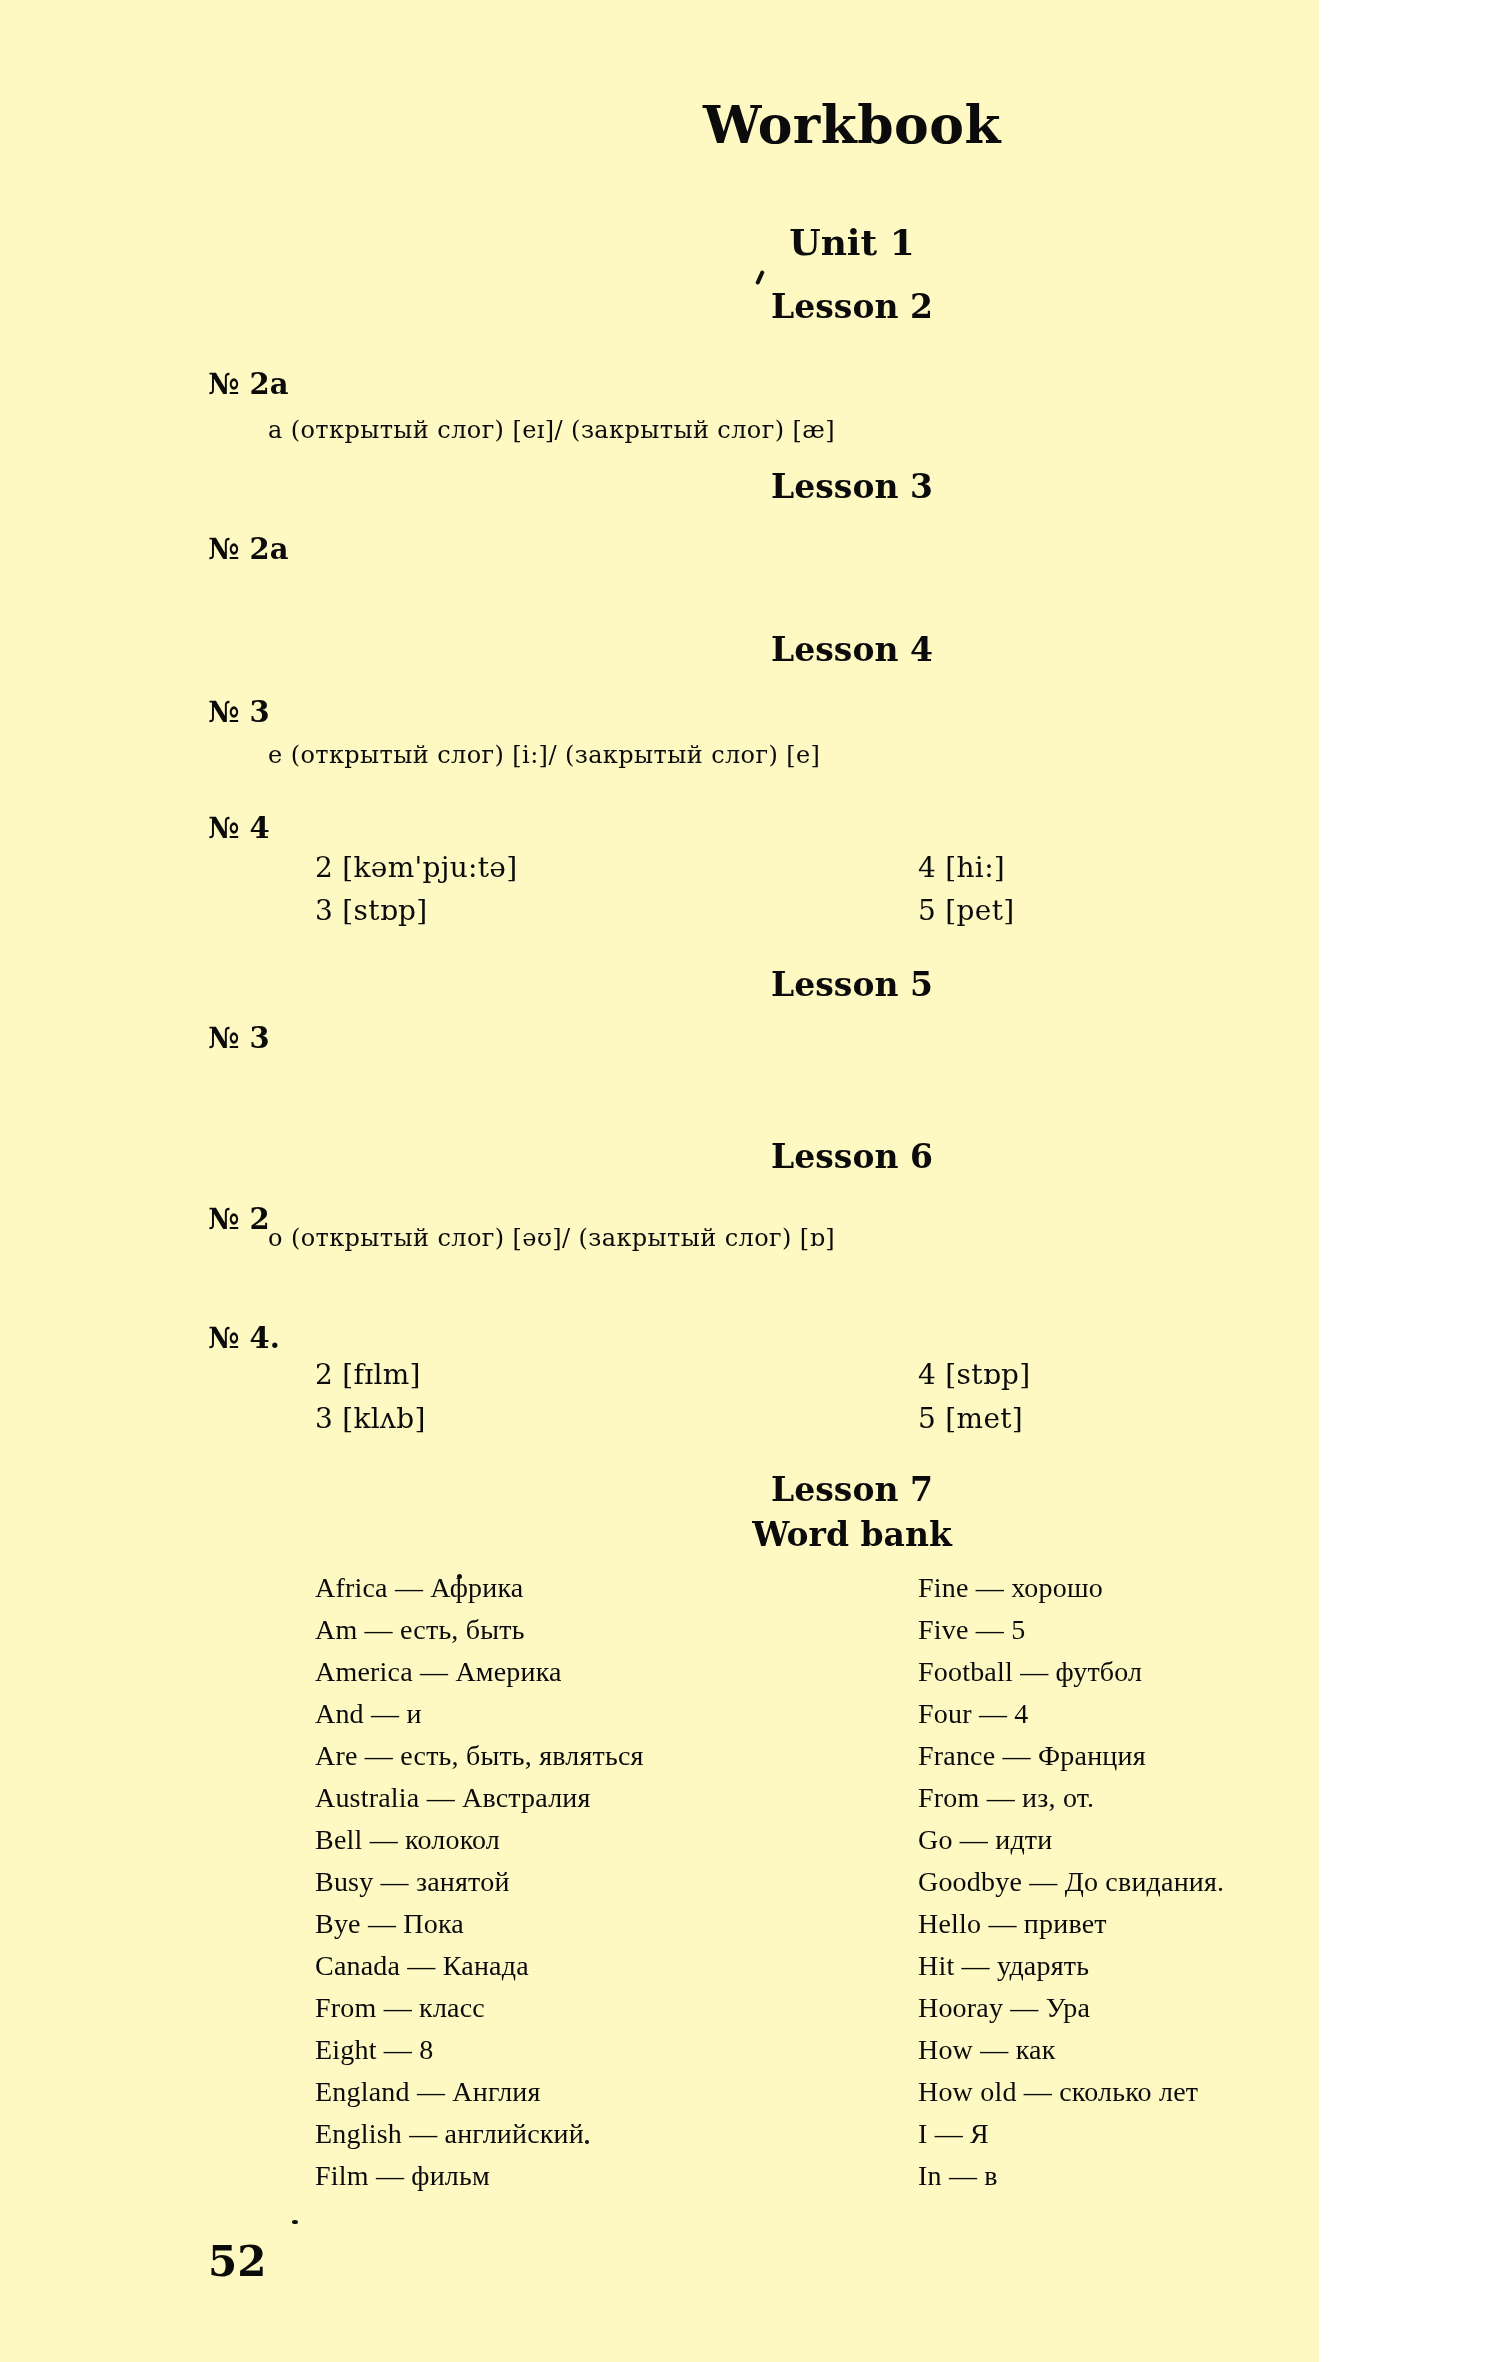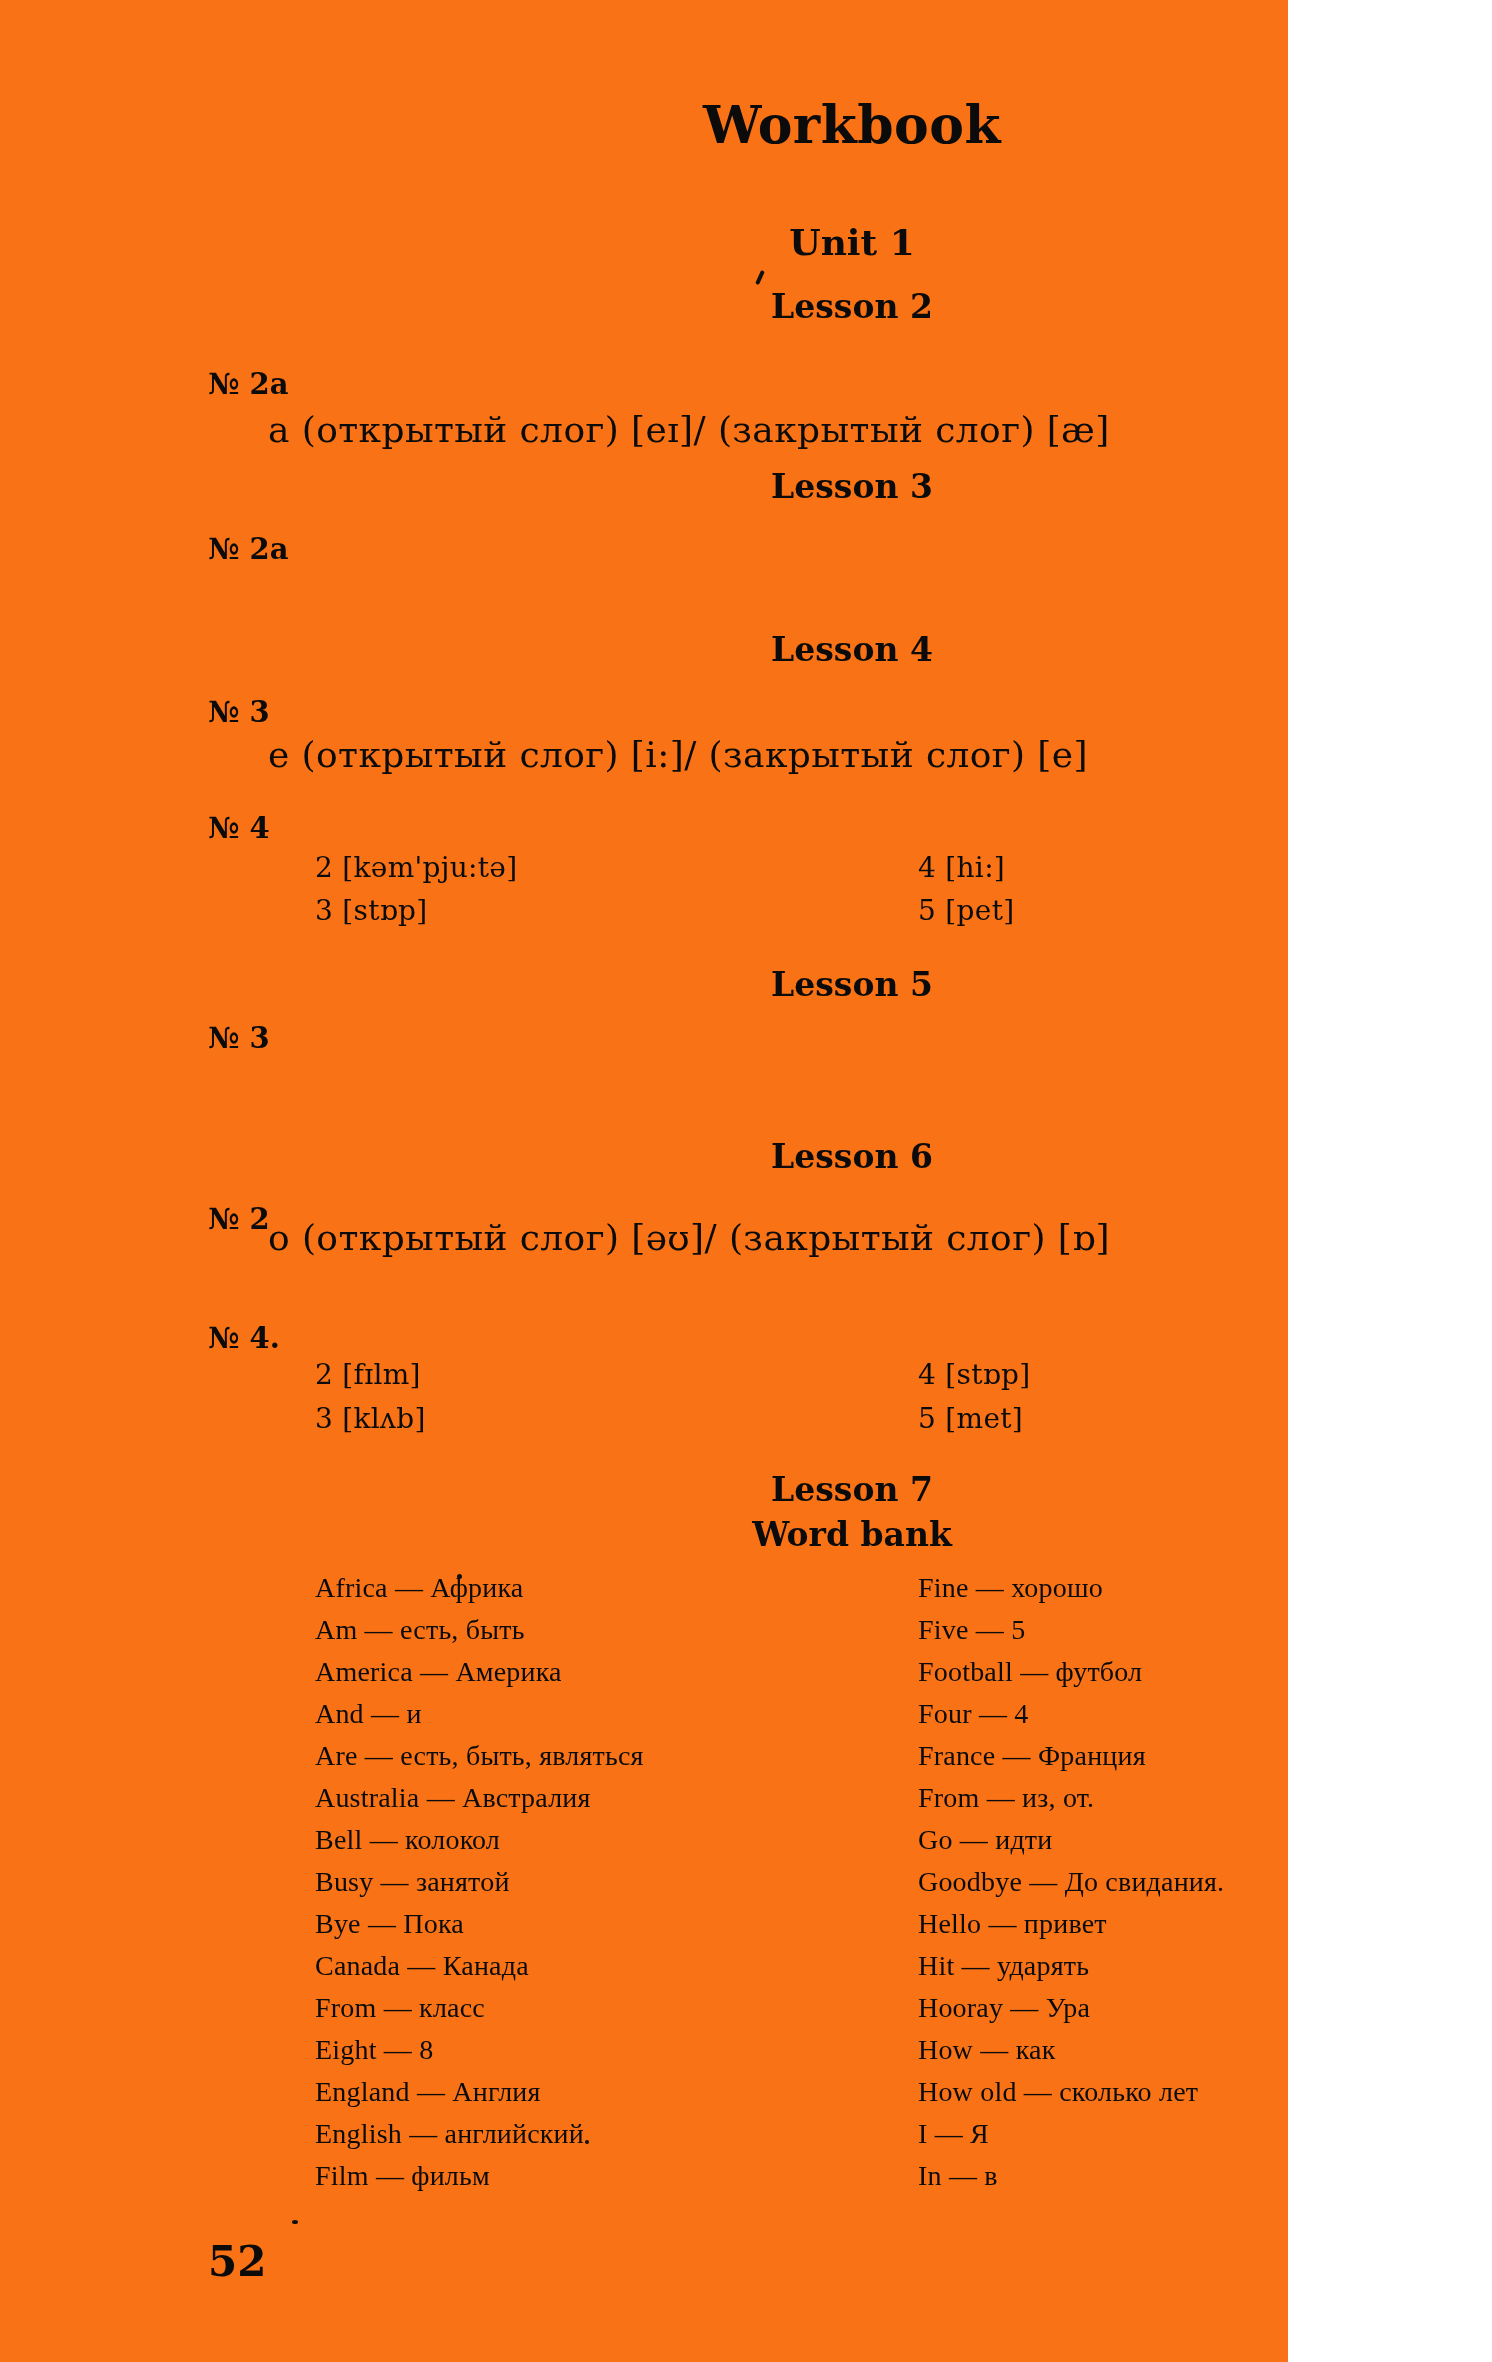--- a/index.html
+++ b/index.html
@@ -1,31 +1,32 @@
 <!DOCTYPE html>
 <html><head>
 <meta charset="utf-8">
 <style>
   html,body{margin:0;padding:0;background:#ffffff;}
   .page{
     position:relative;
     width:1288px;height:2362px;
-    background:#f97316;
+    background:#fef9c3;
     color:#0b0b0b;
     font-family:"DejaVu Serif","Liberation Serif",serif;
     overflow:hidden;
+    padding-left:31px;
   }
   .content{position:absolute;left:208px;top:0;width:1288px;height:100%;}
   .abs{position:absolute;white-space:nowrap;}
   .centered{left:0;width:100%;text-align:center;}
   .title{font-size:52px;font-weight:bold;line-height:1.12;letter-spacing:.5px;}
   .h-unit{font-size:36px;font-weight:bold;line-height:1.1;}
   .h-lesson{font-size:33px;font-weight:bold;line-height:1.1;}
   .ex-label{font-size:29px;font-weight:bold;line-height:40px;left:0;margin-top:12px;}
-  .rule{font-size:36px;line-height:42px;left:60px;letter-spacing:.4px;}
+  .rule{font-size:24px;line-height:42px;left:60px;letter-spacing:.4px;}
   .col-l{left:67px;margin-left:40px;}
   .col-r{left:710px;}
   .phon{font-size:28px;line-height:42px;letter-spacing:.3px;}
   .word{font-size:28px;line-height:42px;letter-spacing:.2px;font-family:Liberation Serif, serif;}
   .pagenum{font-size:42px;font-weight:bold;line-height:44px;left:0;}
   .mark{position:absolute;background:#101010;}
   .mark.accent{width:4px;height:15px;transform:rotate(24deg);border-radius:2px;}
   .mark.dot{border-radius:50%;}
 </style>
 </head>

